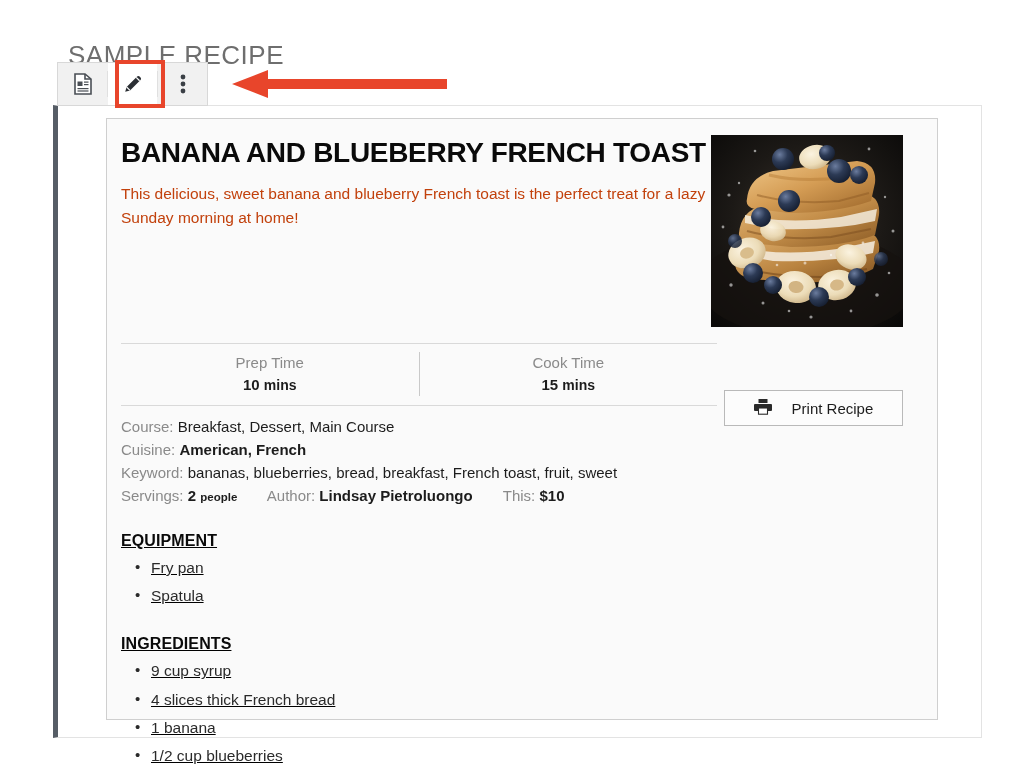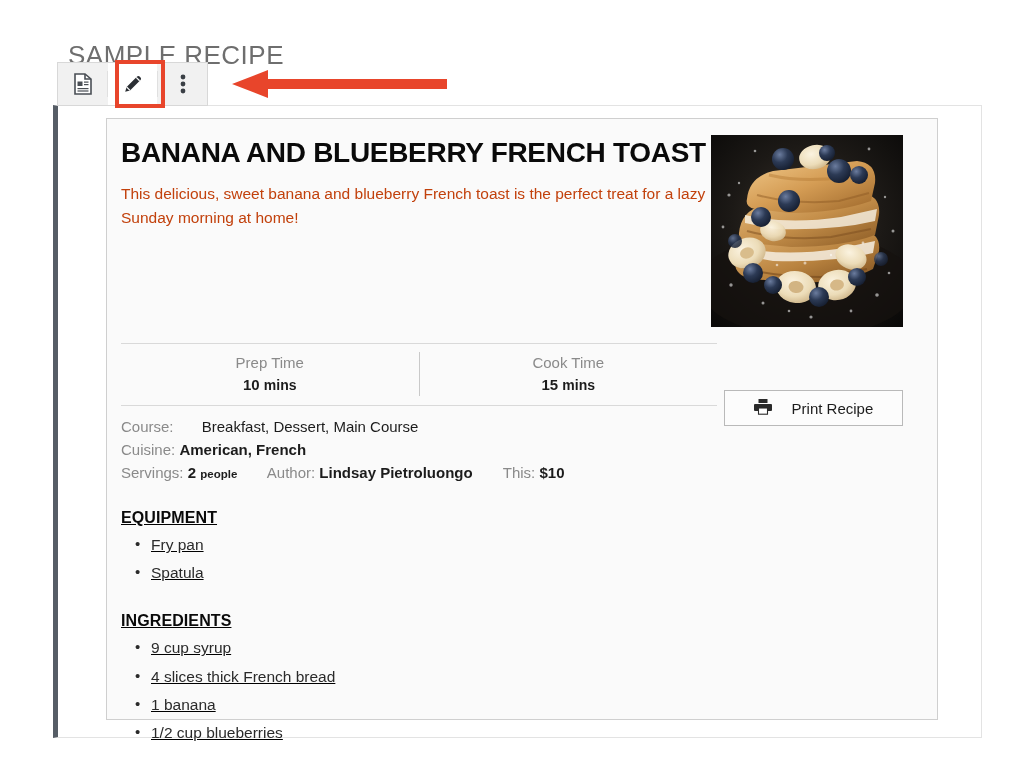--- a/index.html
+++ b/index.html
@@ -190,21 +190,21 @@
   }
   #meta-list { width: 640px; }
   .meta-line {
     font-size: 15px;
     line-height: 1.53;
     color: #1c1c1c;
     white-space: nowrap;
   }
   .meta-key { color: #8a8a8a; }
   .meta-val { color: #1c1c1c; font-weight: bold; }
-  .meta-val.normal { font-weight: normal; margin-left: 24px; }
+  .meta-val.normal { font-weight: normal; }
   .meta-small {
     font-size: 11.5px;
     font-weight: bold;
     color: #1c1c1c;
   }
   .meta-gap { display: inline-block; width: 22px; }
 
   #print-recipe-button {
     width: 190px;
     height: 36px;
@@ -425,20 +425,24 @@
     <div id="meta-list">
       <div class="meta-line">
         <span class="meta-key">Course:</span>
         <span class="meta-val normal">Breakfast, Dessert, Main Course</span>
       </div>
       <div class="meta-line">
         <span class="meta-key">Cuisine:</span>
         <span class="meta-val">American, French</span>
       </div>
       <div class="meta-line">
+        <span class="meta-key">Keyword:</span>
+        <span class="meta-val normal">bananas, blueberries, bread, breakfast, French toast, fruit, sweet</span>
+      </div>
+      <div class="meta-line">
         <span class="meta-key">Servings:</span>
         <span class="meta-val">2</span>
         <span class="meta-small">people</span>
         <span class="meta-gap"></span>
         <span class="meta-key">Author:</span>
         <span class="meta-val">Lindsay Pietroluongo</span>
         <span class="meta-gap"></span>
         <span class="meta-key">This:</span>
         <span class="meta-val">$10</span>
       </div>

